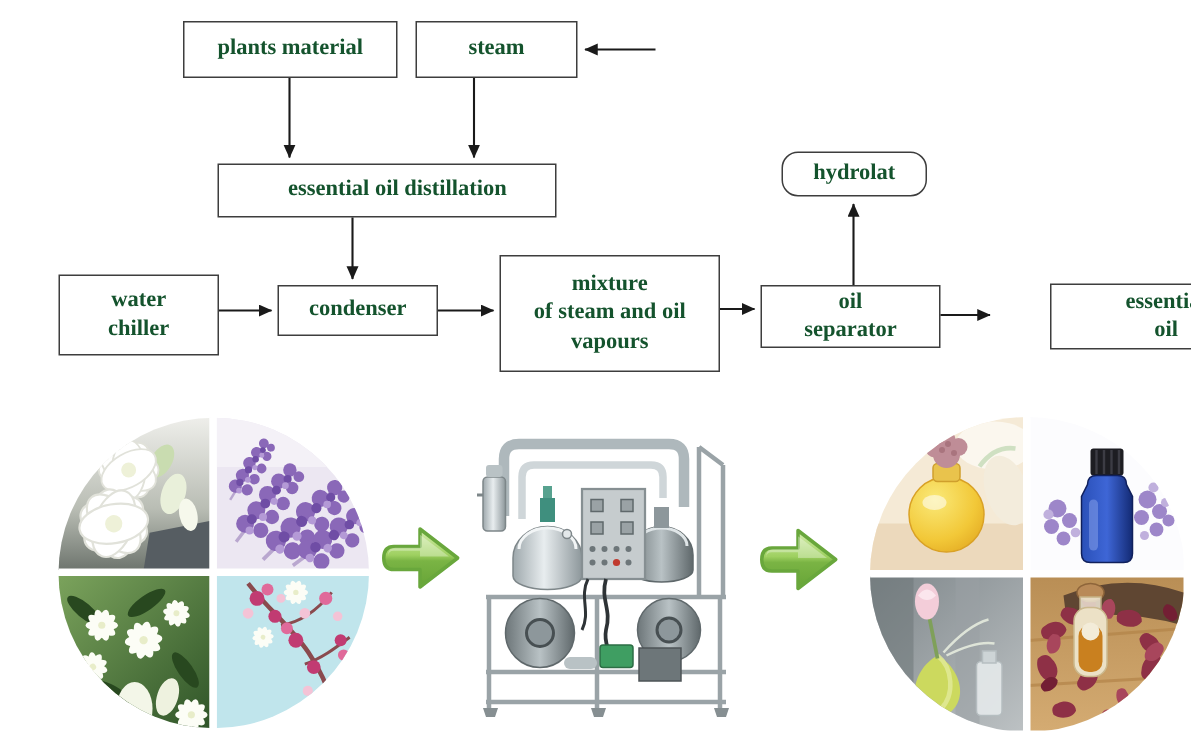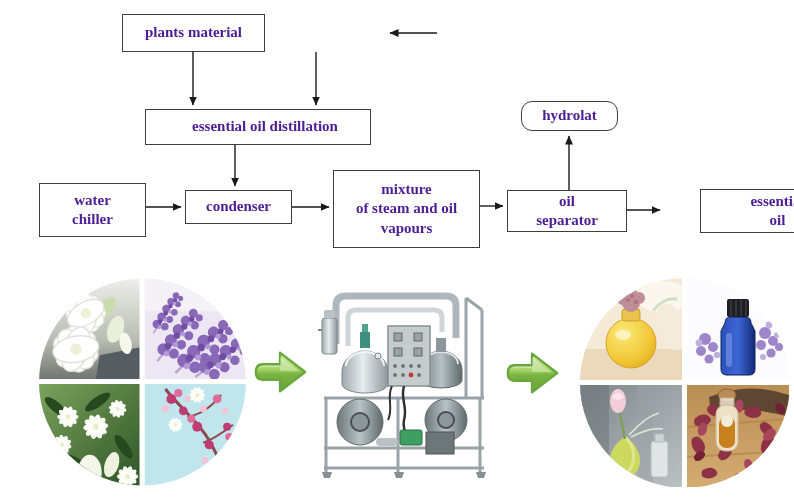--- a/index.html
+++ b/index.html
@@ -1,30 +1,31 @@
 <!DOCTYPE html>
 <html><head>
 <meta charset="utf-8">
 <style>
   html,body{margin:0;padding:0;background:#fff;}
   .canvas{position:relative;width:794px;height:497px;background:#ffffff;
           font-family:"Liberation Serif","DejaVu Serif",serif;overflow:hidden;}
   .box{position:absolute;border:1.5px solid #3d3d3d;background:#ffffff;
        display:flex;align-items:center;justify-content:center;text-align:center;
-       font-weight:bold;font-size:15px;line-height:1.28;color:#4c1d95;
+       font-weight:bold;font-size:15px;line-height:1.28;color:#14532d;
        white-space:pre-line;box-sizing:border-box;}
   .overlay{position:absolute;left:0;top:0;pointer-events:none;}
 </style>
 </head>
 <body>
 
 <div class="canvas">
 
   <div class="box" style="left:122px;top:14px;width:143px;height:38px;">plants material</div>
 
+  <div class="box" style="left:277px;top:14px;width:108px;height:38px;">steam</div>
 
 
   <div class="box" style="left:145px;top:109px;width:226px;height:36px;padding-left:14px;">essential oil distillation</div>
 
   <div class="box" style="left:521px;top:101px;width:97px;height:30px;border-radius:11px;">hydrolat</div>
 
   <div class="box" style="left:39px;top:183px;width:107px;height:54px;">water
 chiller</div>
 
   <div class="box" style="left:185px;top:190px;width:107px;height:34px;">condenser</div>

